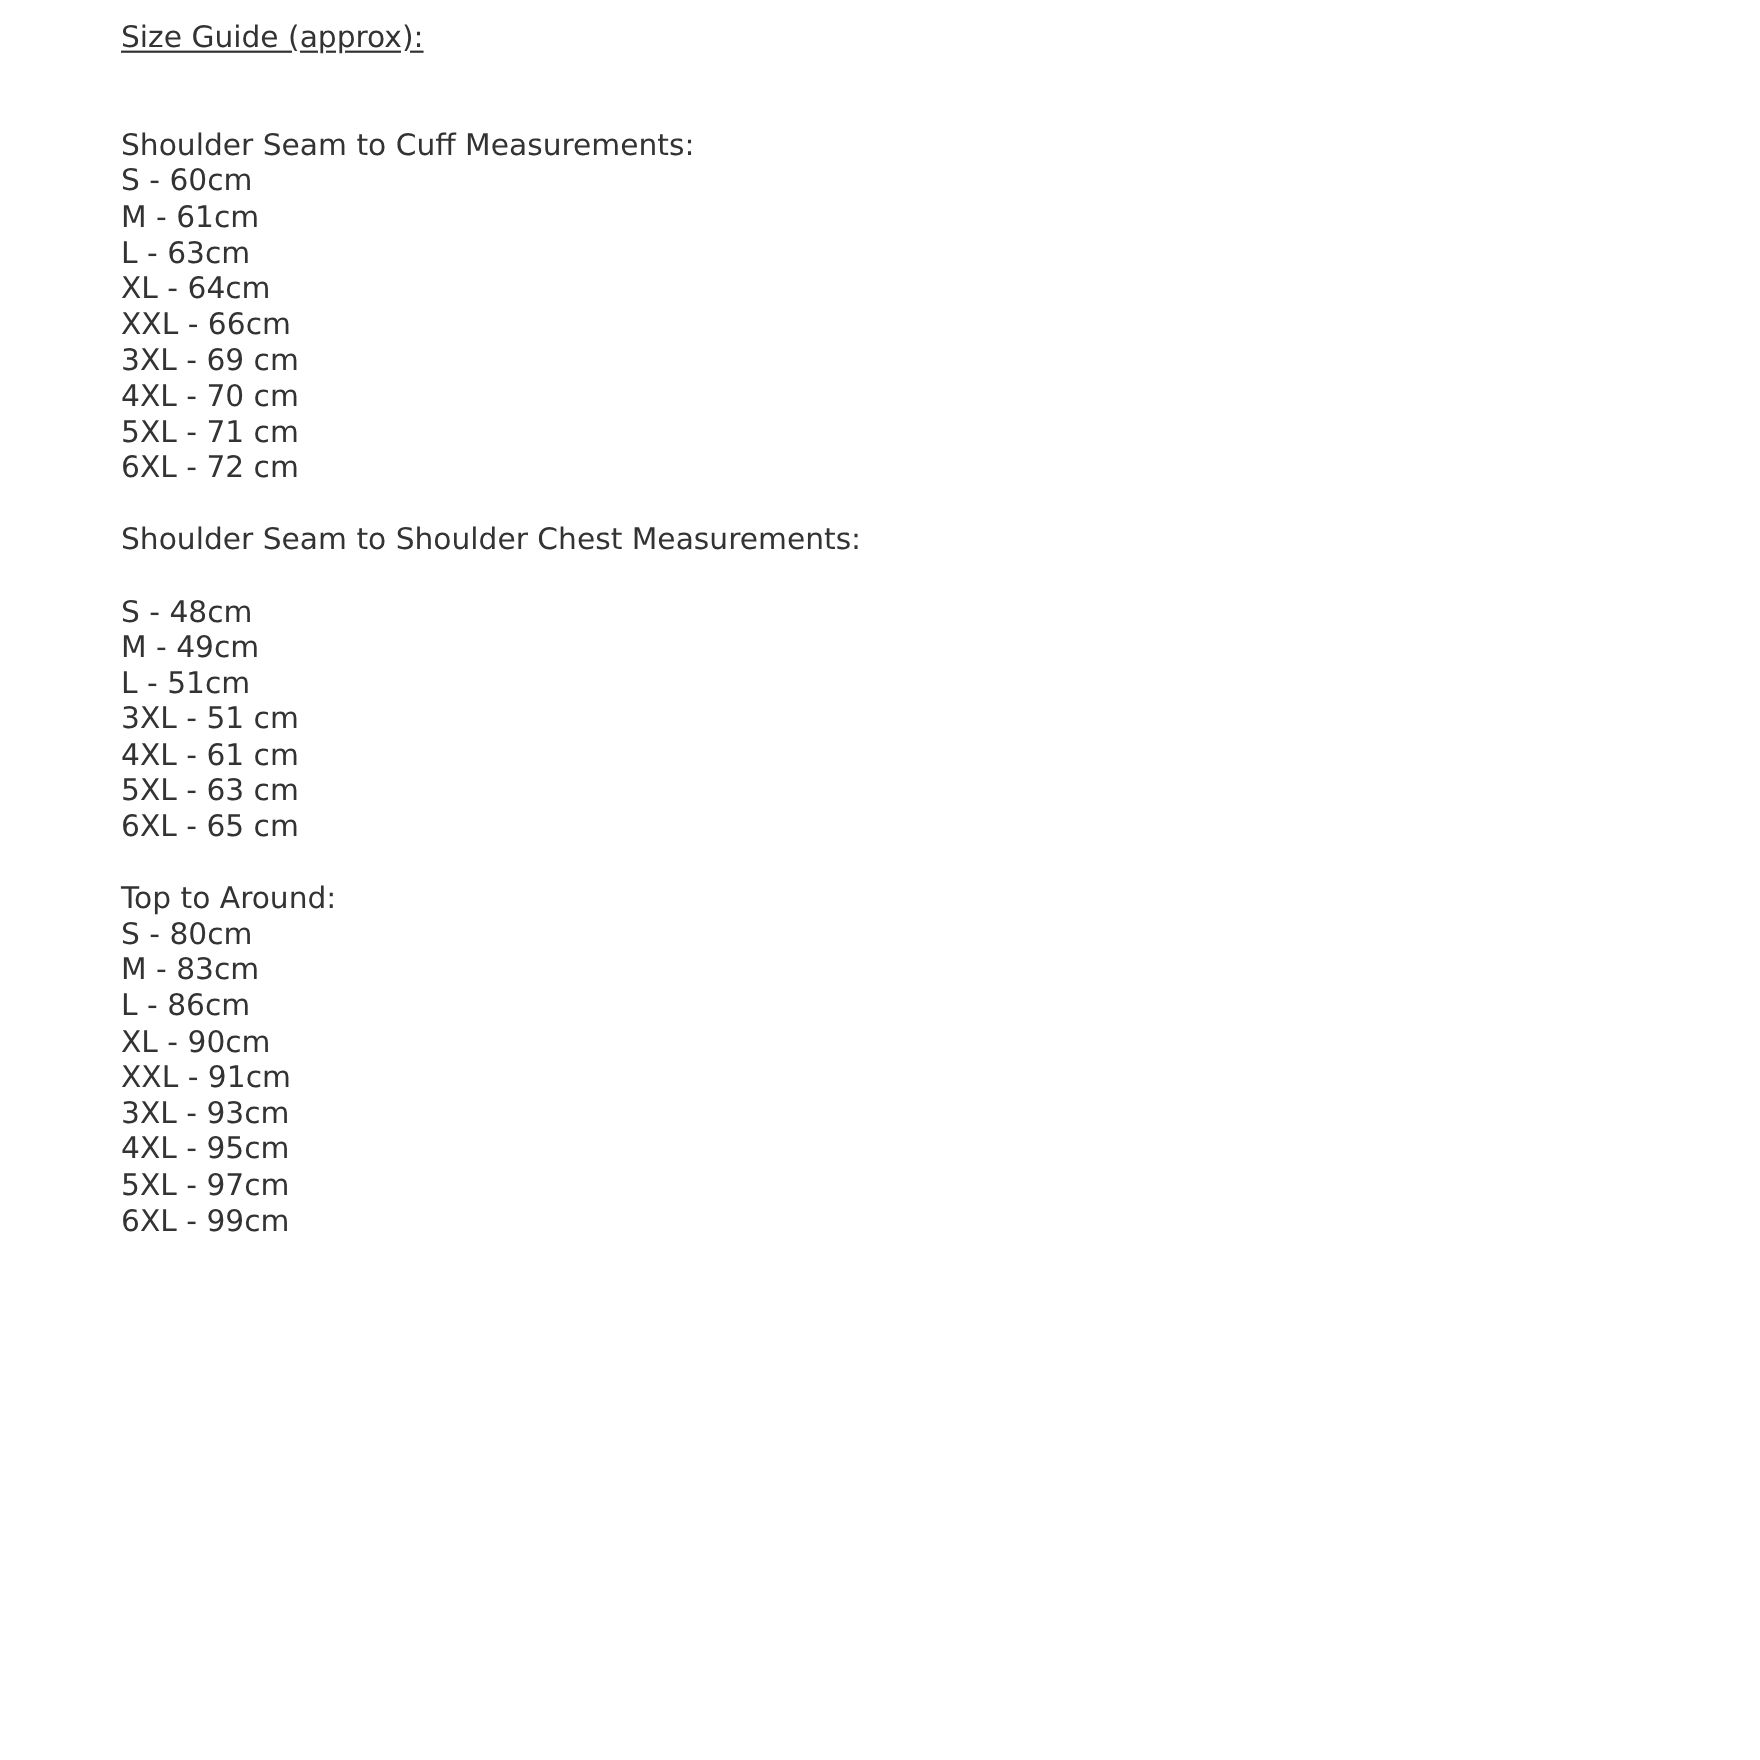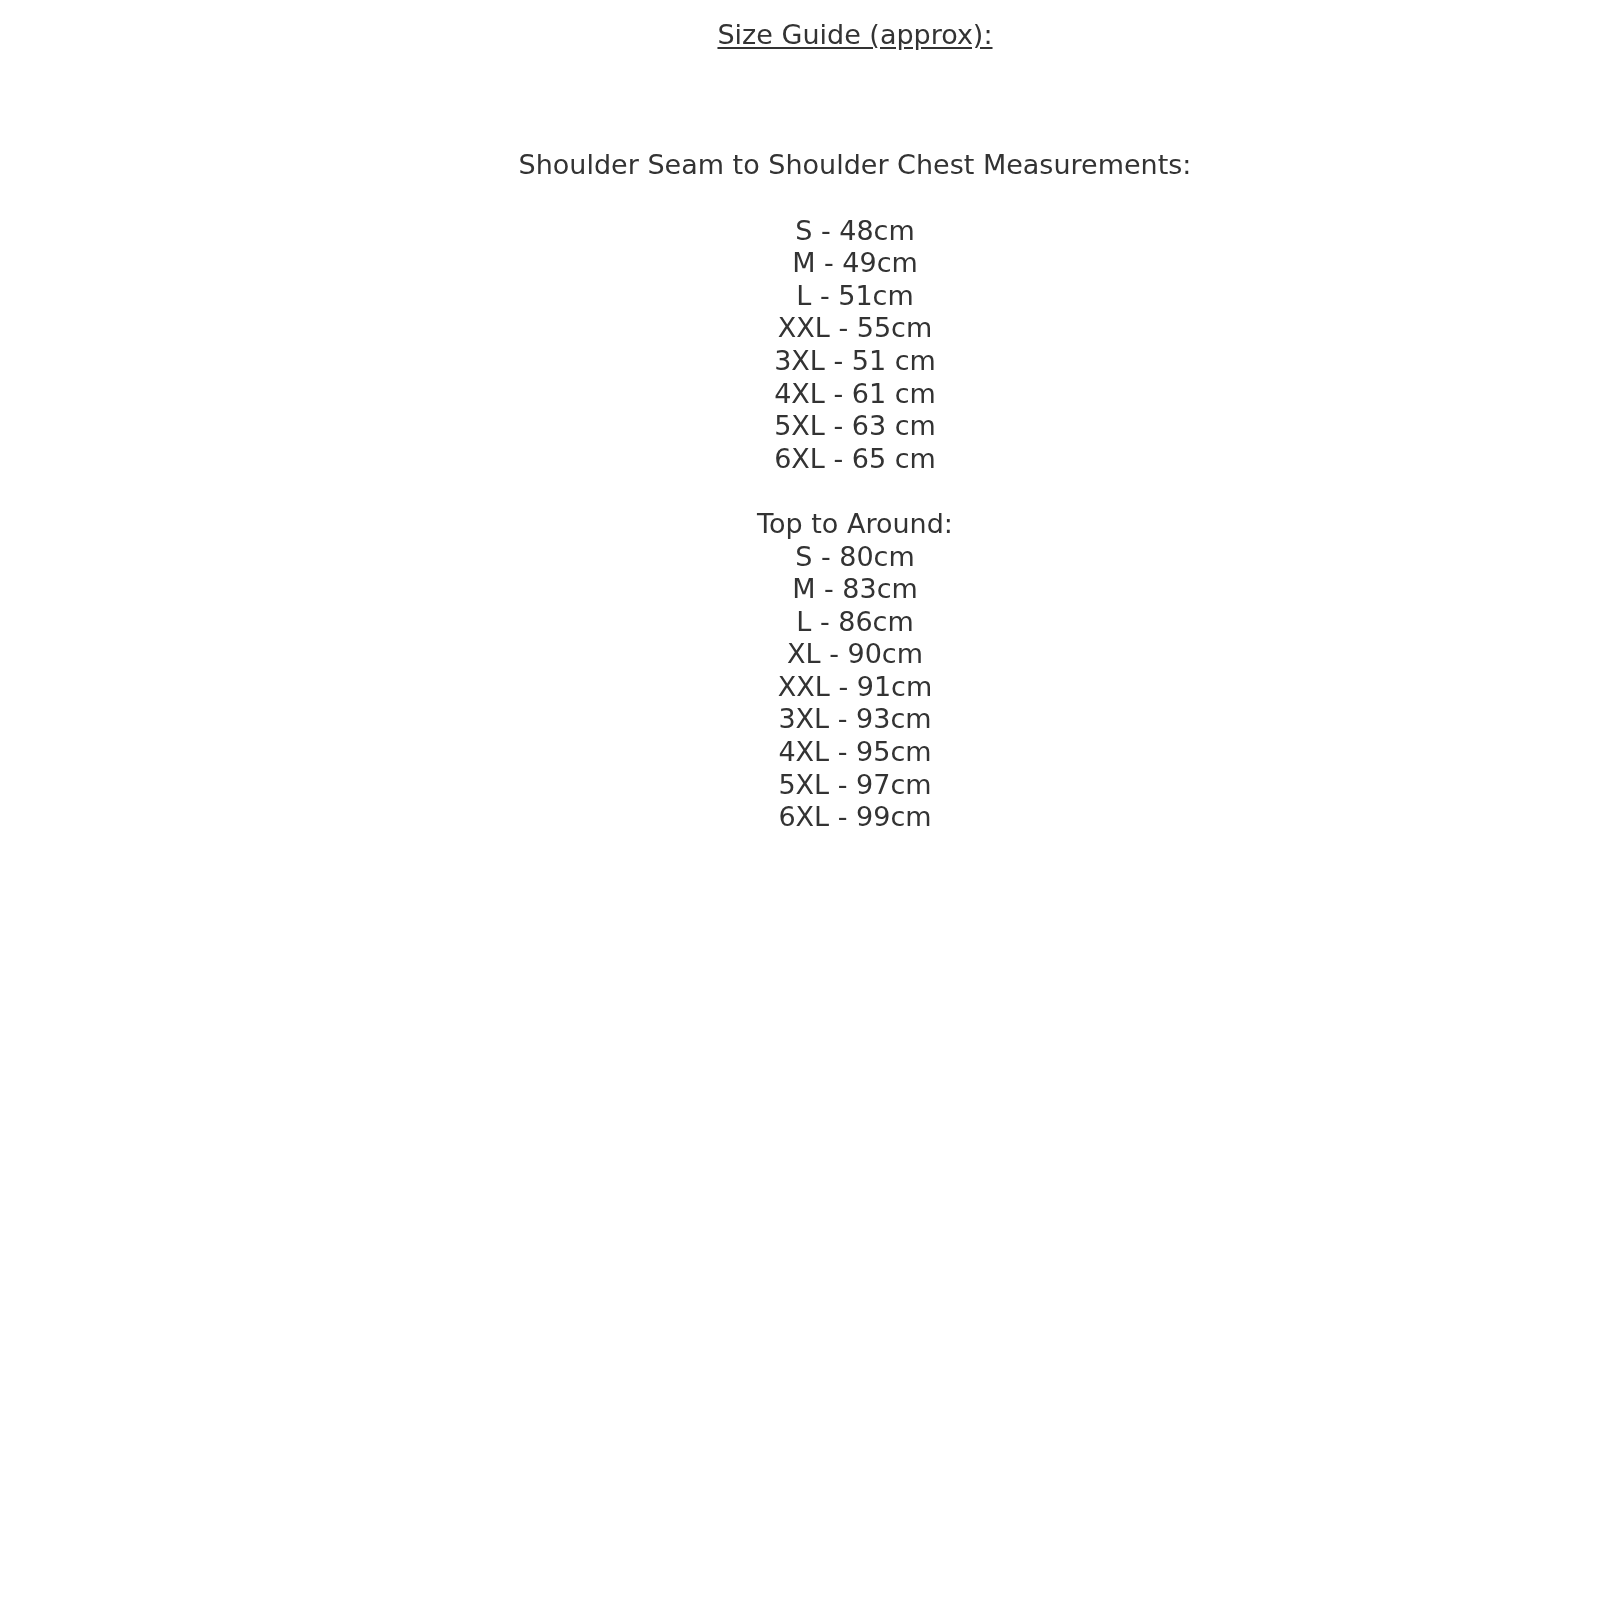--- a/index.html
+++ b/index.html
@@ -11,21 +11,20 @@
     width: 1600px;
     height: 1600px;
     overflow: hidden;
   }
   .doc {
     box-sizing: border-box;
     width: 1600px;
     height: 1600px;
     padding-top: 19px;
     padding-left: 110px; 
-    text-align: center;
     font-family: "DejaVu Sans", "Liberation Sans", sans-serif;
     font-size: 27px;
     line-height: 32.6px;
     color: #333333;
     background: #ffffff;
   }
   .row, .heading, .title {
     margin: 0;
     padding: 0;
     font-size: 27px;
@@ -45,30 +44,41 @@
 <body>
 
 <main class="doc">
 
   <h1 class="title">Size Guide (approx):</h1>
   <div class="spacer"></div>
 
 
   <div class="spacer"></div>
 
+  <section>
+    <h2 class="heading">Shoulder Seam to Cuff Measurements:</h2>
+    <p class="row">S - 60cm</p>
+    <p class="row">M - 61cm</p>
+    <p class="row">L - 63cm</p>
+    <p class="row">XL - 64cm</p>
+    <p class="row">XXL - 66cm</p>
+    <p class="row">3XL - 69 cm</p>
+    <p class="row">4XL - 70 cm</p>
+    <p class="row">5XL - 71 cm</p>
+    <p class="row">6XL - 72 cm</p>
+  </section>
 
   <div class="spacer"></div>
 
   <section>
     <h2 class="heading">Shoulder Seam to Shoulder Chest Measurements:</h2>
     <div class="spacer"></div>
     <p class="row">S - 48cm</p>
     <p class="row">M - 49cm</p>
     <p class="row">L - 51cm</p>
-    <p class="row">XXL - 55cm</p>
     <p class="row">3XL - 51 cm</p>
     <p class="row">4XL - 61 cm</p>
     <p class="row">5XL - 63 cm</p>
     <p class="row">6XL - 65 cm</p>
   </section>
 
   <div class="spacer"></div>
 
   <section>
     <h2 class="heading">Top to Around:</h2>

